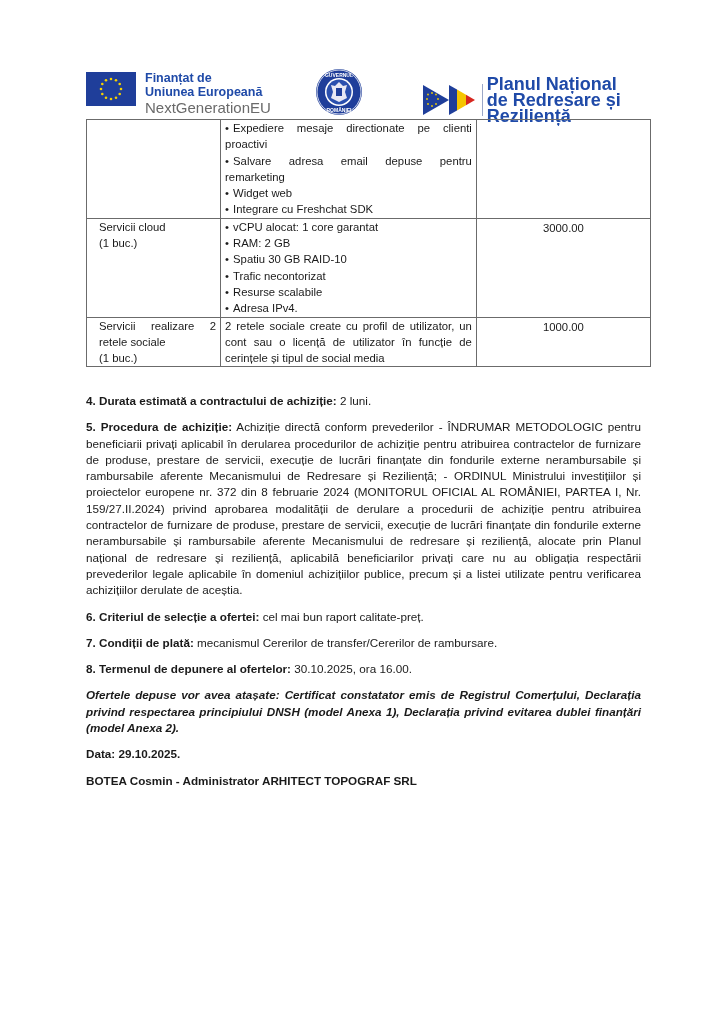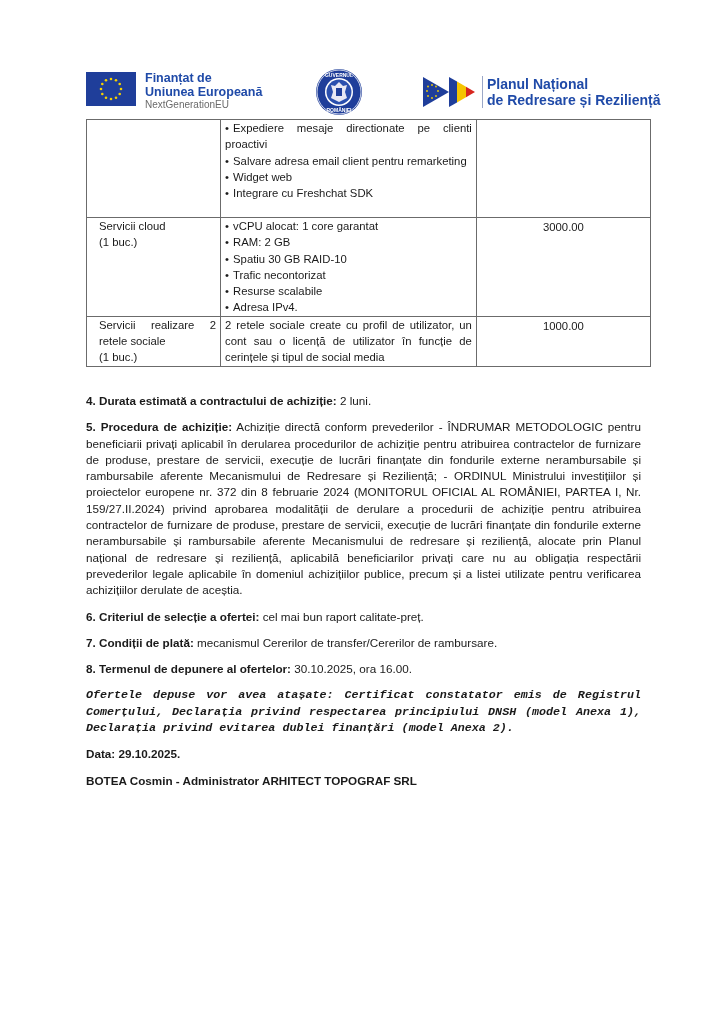--- a/index.html
+++ b/index.html
@@ -49,21 +49,21 @@
     }
     .eu-text .l1, .eu-text .l2 {
       font-weight: bold;
       color: #1f4aa8;
       font-size: 12.5px;
       display: block;
       margin-bottom: 1px;
     }
     .eu-text .l3 {
       color: #6a6a6a;
-      font-size: 10px;
+      font-size: 15px;
       display: block;
       margin-top: 2px;
     }
     .gov-seal {
       position: absolute;
       left: 229px;
       top: 0;
       width: 48px;
       height: 48px;
     }
@@ -80,21 +80,21 @@
     }
     .pnrr-divider {
       width: 1px;
       height: 32px;
       background: #9aa7c7;
       margin: 0 4px 0 2px;
     }
     .pnrr-text {
       color: #1f4aa8;
       font-weight: bold;
-      font-size: 14px;
+      font-size: 18px;
       line-height: 16px;
     }
     .pnrr-text span { display: block; }
 
     
     .items-table {
       position: absolute;
       left: 86px;
       top: 107px;
       width: 565px;
@@ -130,21 +130,20 @@
       color: #1a1a1a;
     }
     .para {
       margin: 0 0 10px 0;
       text-align: justify;
     }
     .para b { font-weight: bold; }
     .para.italic-bold {
       font-style: italic;
       font-weight: bold;
-      font-family: Liberation Mono, monospace;
     }
   </style>
 </head>
 <body>
 
 <div class="page">
 
   <div class="header">
     <div class="eu-logo">
       <div class="eu-flag">
@@ -212,21 +211,21 @@
       </div>
     </div>
   </div>
 
   <table class="items-table">
     <tbody>
         <tr class="row-cont">
       <td class="c1"></td>
       <td class="c2">
         <div class="bul just-last" style="text-align-last:left;">Expediere mesaje directionate pe clienti proactivi</div>
-        <div class="bul">Salvare adresa email client pentru remarketing</div>
+        <div class="bul">Salvare adresa email depuse pentru remarketing</div>
         <div class="bul">Widget web</div>
         <div class="bul">Integrare cu Freshchat SDK</div>
       </td>
       <td class="c3">
         <span class="price"></span>
       </td>
     </tr>
     <tr class="row-cloud">
       <td class="c1">
         <div>Servicii cloud</div>

